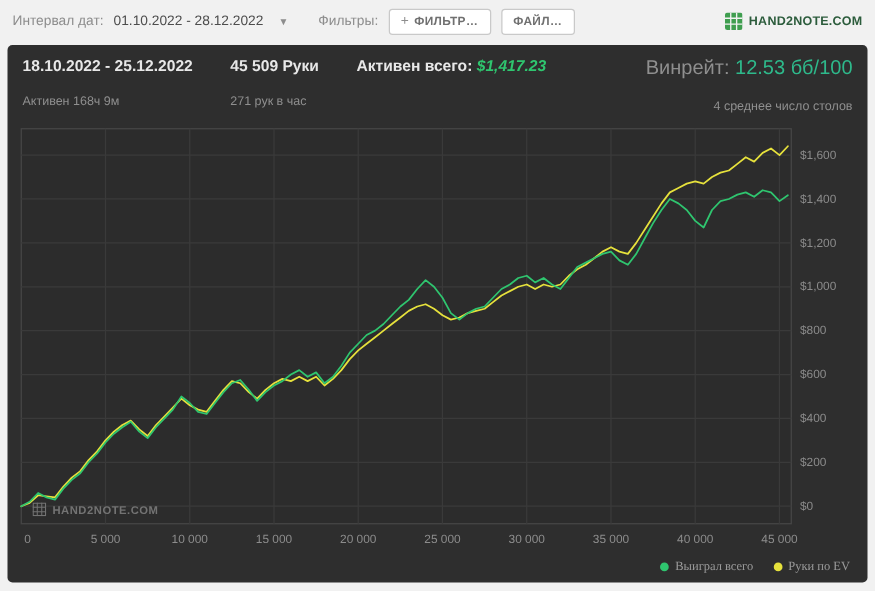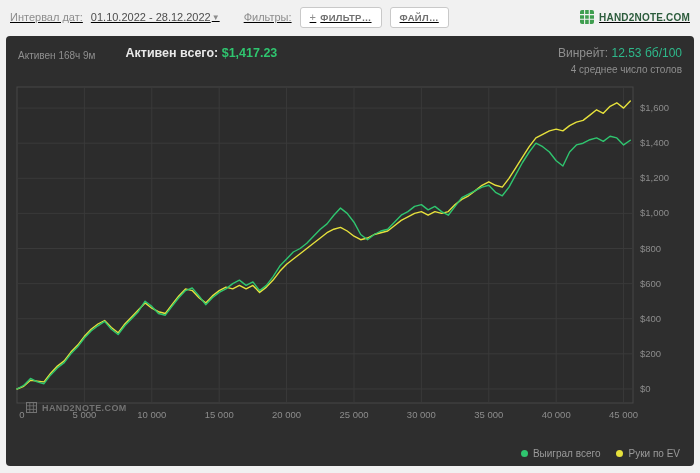--- a/index.html
+++ b/index.html
@@ -5,25 +5,25 @@
   * { box-sizing: border-box; margin: 0; padding: 0; }
   html,body { width:700px; height:473px; overflow:hidden; }
   body {
     background:#f1f1f1;
     font-family:"Liberation Sans", sans-serif;
     position:relative;
   }
   
   .topbar {
     height:34px; display:flex; align-items:center; gap:8px;
-    padding:0 10px; background:#f1f1f1;text-decoration:underline;
+    padding:0 10px; background:#f1f1f1;
   }
   .muted-label { color:#8d8d8d; font-size:11px; }
   .date-select {
-    display:flex; align-items:center; gap:1px; color:#4d4d4d;
+    display:flex; align-items:center; gap:12px; color:#4d4d4d;
     font-size:11px; cursor:pointer;
   }
   .chevron { color:#8d8d8d; font-size:8px; }
   .tb-btn {
     display:inline-flex; align-items:center; gap:4px;
     border:1px solid #c9c9c9; background:#ffffff; border-radius:3px;
     padding:4px 9px; font-size:9.5px; font-weight:bold; color:#707070;
     letter-spacing:.3px; cursor:pointer;
   }
   .plus { color:#8d8d8d; font-weight:normal; font-size:11px; line-height:8px; }
@@ -33,36 +33,36 @@
   
   .panel {
     position:absolute; left:6px; right:6px; top:36px; bottom:7px;
     background:#2e2e2e; border-radius:4px; padding:8px 10px 6px;
     display:flex; flex-direction:column;
   }
   .panel-header { display:flex; align-items:flex-start; padding:2px 2px 8px; }
   .hgroup { margin-right:30px; }
   .hgroup.right { margin-left:auto; margin-right:0; text-align:right; }
   .h-main { font-size:12.5px; font-weight:bold; color:#e8e8e8; white-space:nowrap; }
-  .h-sub  { font-size:10px; color:#8f8f8f; margin-top:4px; white-space:nowrap; }
-  .val-green { color:#2fc56f; }
+  .h-sub  { font-size:10px; color:#8f8f8f; margin-top:16px; white-space:nowrap; }
+  .val-green { color:#2fc56f;font-style:italic; }
   .val-teal  { color:#2eb98b; }
   .lbl-gray  { color:#8f8f8f; font-weight:normal; }
 
   
   .chart-wrap { position:relative; flex:1; min-height:0; }
   #chart-svg { display:block; }
   .watermark {
     position:absolute; left:10px; bottom:32px;
     display:flex; align-items:center; gap:5px;
     color:#737373; font-size:9px; font-weight:bold; letter-spacing:.4px;
   }
   .legend-row {
     display:flex; justify-content:flex-end; align-items:flex-end;
-    gap:16px; padding:3px 4px 1px; font-size:10px; color:#9a9a9a;
+    gap:16px; padding:3px 4px 1px; font-size:10px; color:#9a9a9a;font-family:Liberation Serif, serif;
   }
   .legend-item { display:flex; align-items:center; gap:5px; }
   .legend-dot { width:7px; height:7px; border-radius:50%; display:inline-block; }
 </style>
 </head>
 <body>
 
 <div class="topbar">
   <span class="muted-label">Интервал дат:</span>
   <span class="date-select">
@@ -83,30 +83,35 @@
       <path d="M0 4.6h14M0 9.3h14M4.6 0v14M9.3 0v14" stroke="#f1f1f1" stroke-width="1.1"></path>
     </svg>
     <span class="brand-text">HAND2NOTE.COM</span>
   </span>
 </div>
 
 <div class="panel">
 
   <div class="panel-header">
     <div class="hgroup">
+      <div class="h-main">18.10.2022 - 25.12.2022</div>
       <div class="h-sub">Активен 168ч 9м</div>
+    </div>
+    <div class="hgroup">
+      <div class="h-main">45 509 Руки</div>
+      <div class="h-sub">271 рук в час</div>
     </div>
     <div class="hgroup">
       <div class="h-main">
         <span>Активен всего:</span>
         <span class="val-green">$1,417.23</span>
       </div>
     </div>
     <div class="hgroup right">
-      <div class="h-main lbl-gray" style="font-size:12px">
+      <div class="h-main lbl-gray" style="font-size:16px">
         <span>Винрейт:</span>
         <span class="val-teal">12.53</span>
         <span class="val-teal">бб/100</span>
       </div>
       <div class="h-sub">4 среднее число столов</div>
     </div>
   </div>
 
   <div class="chart-wrap">
     <svg id="chart-svg" width="668" height="352" viewBox="0 0 668 352">

